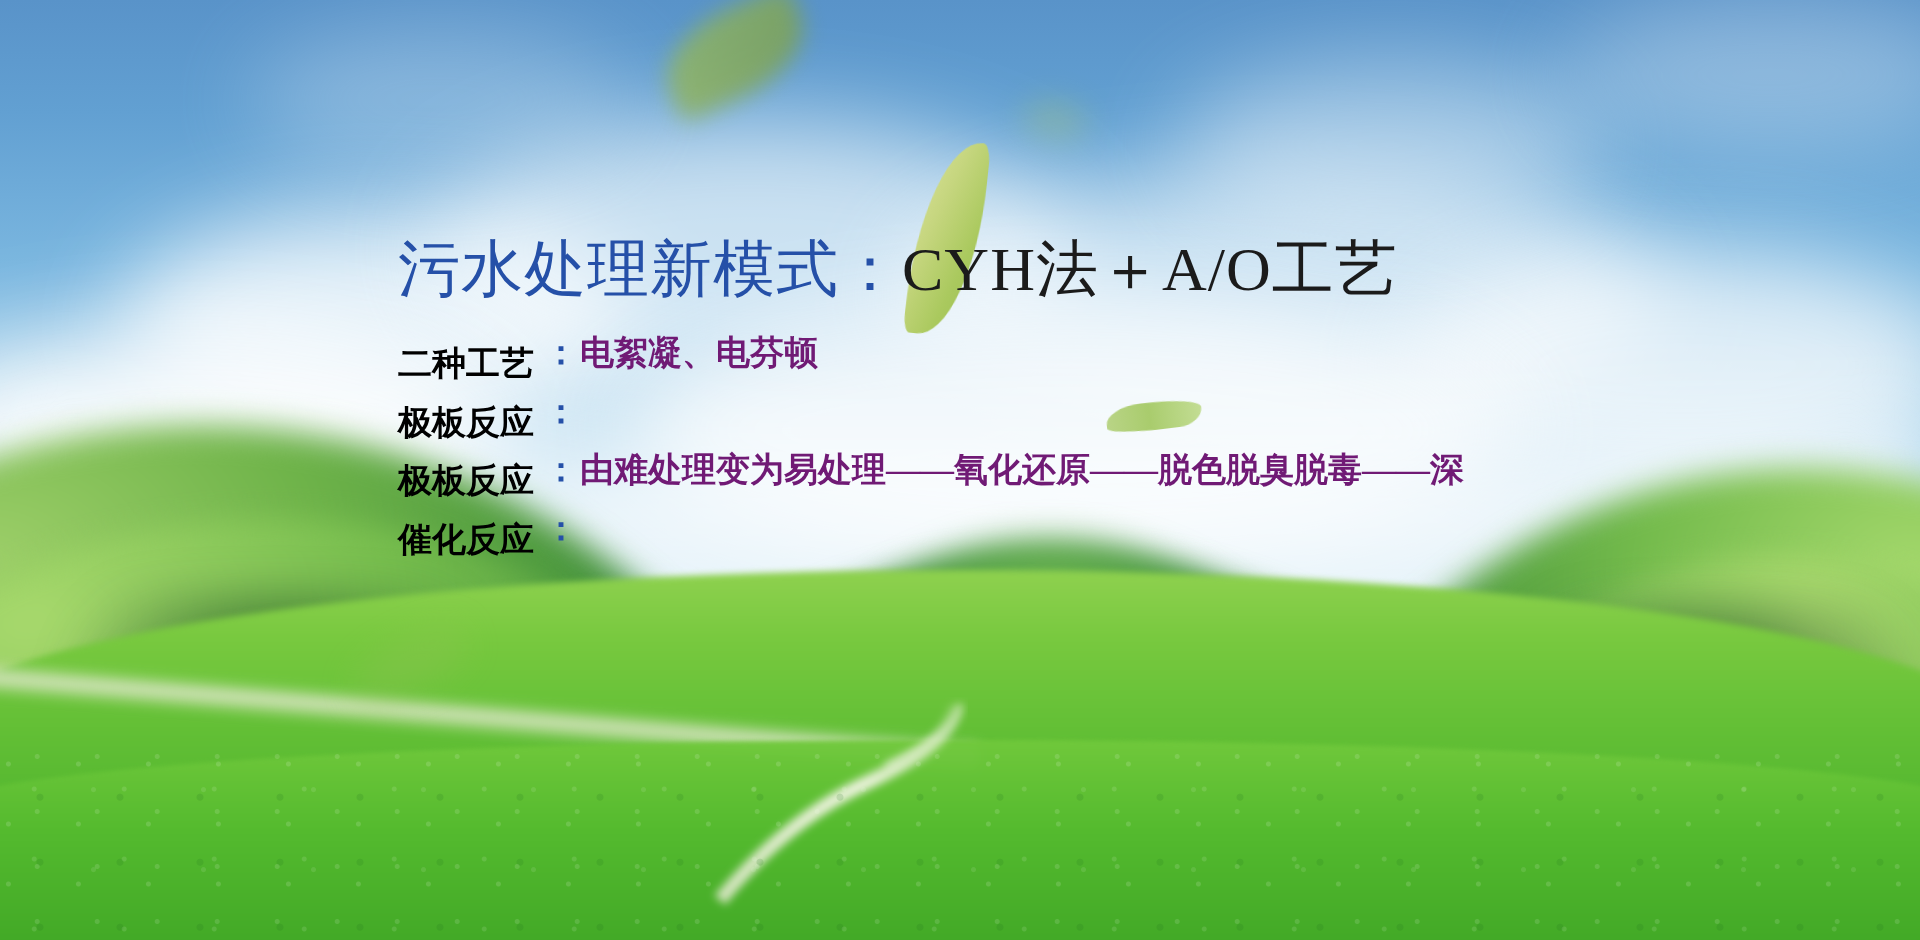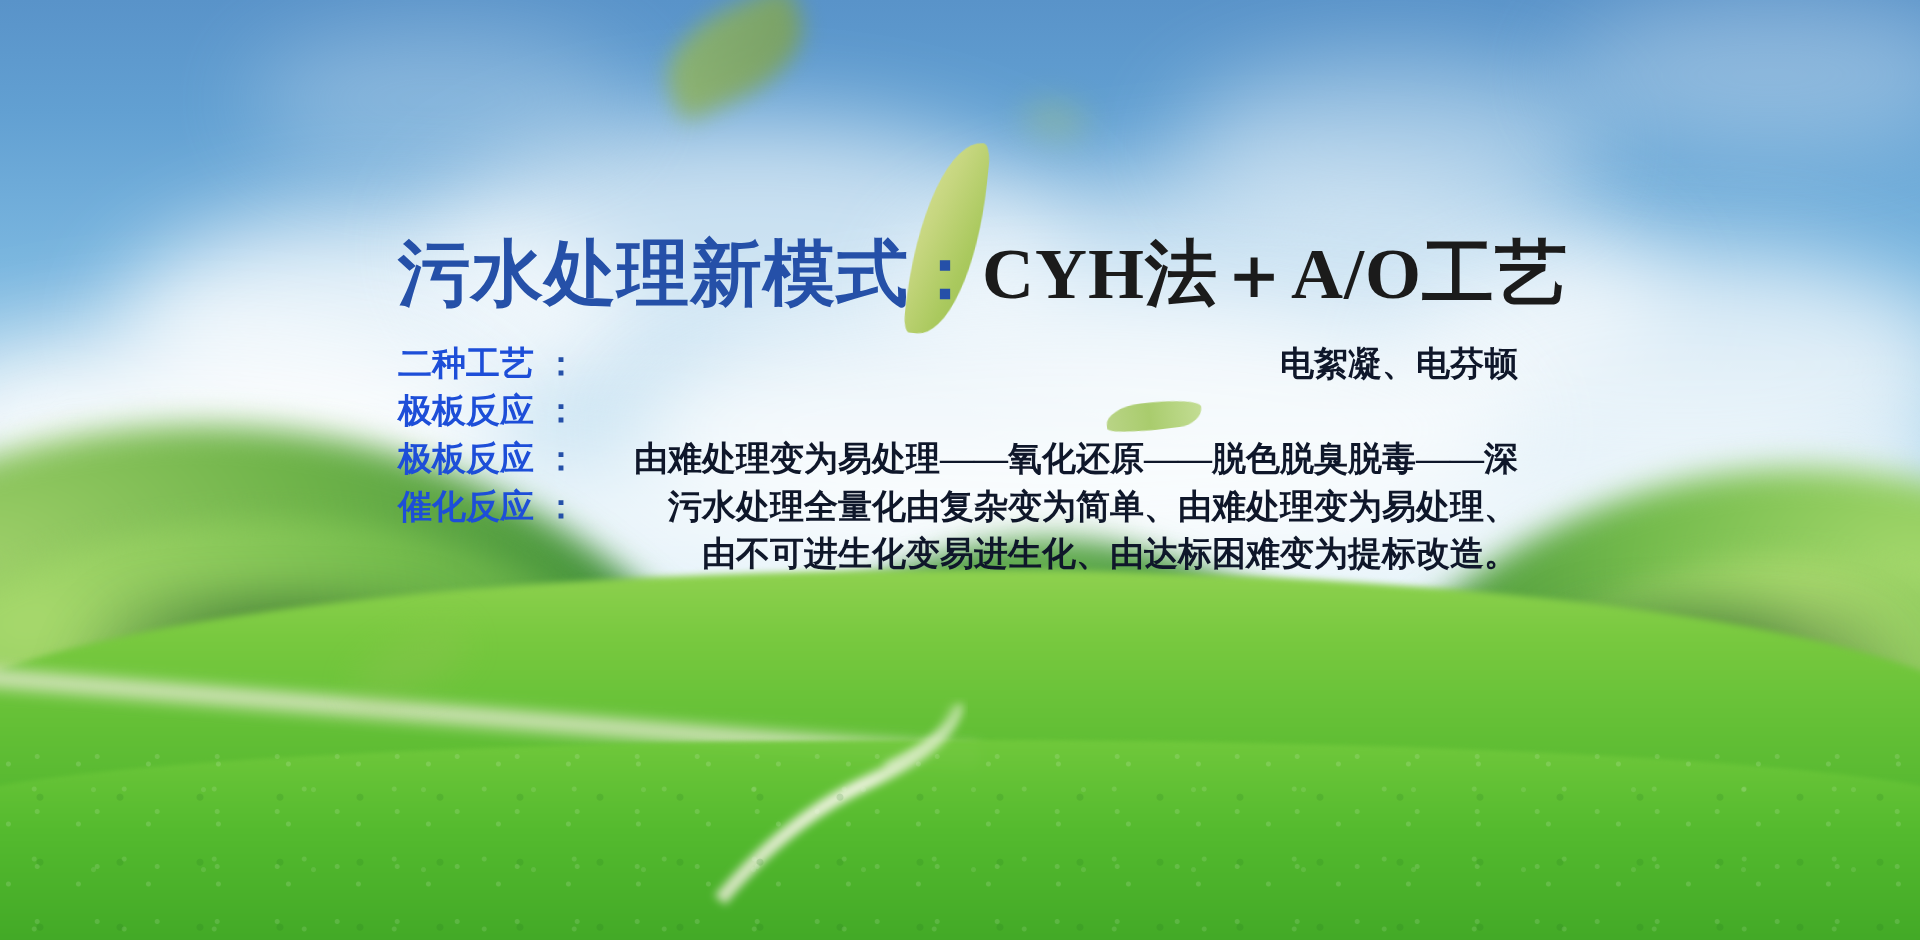--- a/index.html
+++ b/index.html
@@ -171,52 +171,52 @@
   .leaf5 { left:350px; top:640px; width:120px; height:50px; transform:rotate(-16deg); filter:blur(18px); opacity:.25; }
   .leaf5 .leaf-blade { background:#9cc15f; border-radius:70% 10% 70% 10%; }
 
   
   #content {
     position:absolute;
     left:398px; top:236px;
     width:1120px;
   }
   #title {
-    font-size:72px;
-    font-weight:700;
+    font-size:62px;
+    font-weight:400;
     line-height:1.08;
     letter-spacing:1px;
     white-space:nowrap;
   }
   #title .t-blue { color:#2550a8; }
   #title .t-dark { color:#1b1b1b; }
 
   #bullets {
     margin-top:26px;
     font-size:34px;
     font-weight:700;
     line-height:1.40;
   }
   .brow {
     display:flex;
     align-items:flex-start;
     white-space:nowrap;
   }
   .blabel {
-    color:#1d4ed8;
+    color:#000000;
     flex:0 0 auto;
     width:146px;
     letter-spacing:0px;
+    margin-top:11px;
   }
   .bcolon { color:#2550a8; flex:0 0 auto; margin-right:2px; }
   .btext {
-    color:#0f172a;
+    color:#701a75;
     flex:1 1 auto;
     white-space:normal;
-    text-align:right;
   }
   .btext .cont { display:block; }
 </style>
 </head>
 <body>
 
 <div id="slide">
 
   <div class="sky"></div>
 
@@ -300,21 +300,17 @@
         <span class="blabel">极板反应</span>
         <span class="bcolon">：</span>
         <span class="btext">
           <span>由难处理变为易处理——氧化还原——脱色脱臭脱毒——深</span>
         </span>
       </div>
 
       <div class="brow">
         <span class="blabel">催化反应</span>
         <span class="bcolon">：</span>
-        <span class="btext">
-          <span>污水处理全量化由复杂变为简单、由难处理变为易处理、</span>
-          <span class="cont">由不可进生化变易进生化、由达标困难变为提标改造。</span>
-        </span>
       </div>
 
     </div>
   </div>
 </div>
 
 </body></html>

